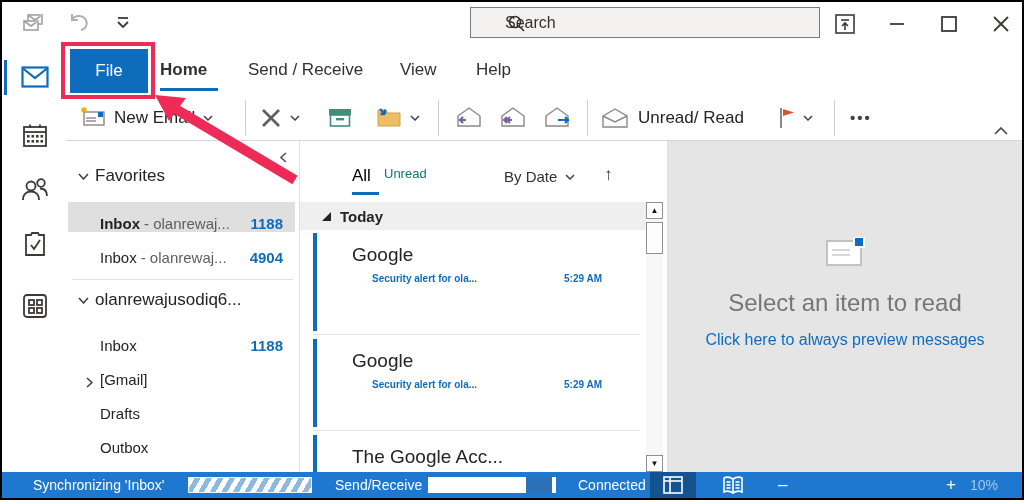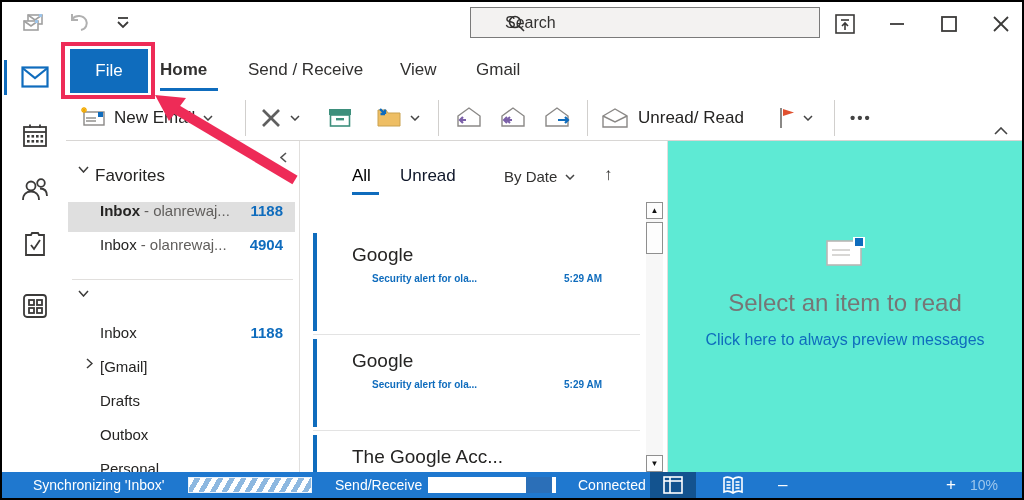--- a/index.html
+++ b/index.html
@@ -38,53 +38,53 @@
     border-bottom:1px solid #d8d6d4; z-index:1; }
   .titem { position:absolute; top:0; height:45px; display:flex; align-items:center; gap:8px; color:#252423; font-size:17px; }
   .vsep { position:absolute; top:5px; width:1px; height:36px; background:#d1cfcd; }
   .dots { font-size:15px; letter-spacing:2px; color:#444; font-weight:bold; }
   .collapse-ribbon { position:absolute; right:14px; top:26px; }
 
   
   .folderpane { position:absolute; left:64px; top:139px; width:234px; height:331px; background:#fff;
     border-right:1px solid #e1dfdd; overflow:hidden; z-index:1; }
   .fp-collapse { position:absolute; top:8px; right:8px; width:16px; height:16px; display:flex; align-items:center; justify-content:center; }
-  .fp-header { position:absolute; left:12px; display:flex; gap:6px; font-size:17px; color:#252423; }
-  .fp-row { position:absolute; left:2px; right:4px; height:30px; display:flex; align-items:flex-start;
+  .fp-header { position:absolute; left:12px; display:flex; align-items:center; gap:6px; font-size:17px; color:#252423; }
+  .fp-row { position:absolute; left:2px; right:4px; height:30px; display:flex; align-items:flex-end;
     padding-left:32px; padding-right:12px; font-size:15px; color:#252423; }
   .fp-row .cnt { margin-left:auto; color:#0f6cbd; font-weight:bold; }
   .fp-row.sel { background:#dfdfdf; }
   .fp-suffix { color:#605e5c; margin-left:4px; }
   .fp-div { position:absolute; left:6px; right:6px; height:1px; background:#e1dfdd; }
 
   
   .msglist { position:absolute; left:298px; top:139px; width:368px; height:331px; background:#fff;
     border-right:1px solid #e1dfdd; overflow:hidden; z-index:1; }
   .ml-all { position:absolute; left:52px; font-size:17px; color:#000000; }
   .ml-all-underline { position:absolute; left:52px; top:51px; width:27px; height:3px; background:#0f6cbd; }
-  .ml-unread { position:absolute; left:100px; font-size:17px; color:#0f172a; }
+  .ml-unread { position:absolute; left:84px; font-size:13px; color:#0f766e; }
   .ml-sort { position:absolute; left:204px; font-size:15px; color:#323130; display:flex; align-items:center; gap:8px; }
   .ml-sortdir { position:absolute; left:304px; font-size:17px; color:#323130; }
   .todaybar { position:absolute; left:0; top:61px; width:346px; height:28px; background:#efefef;
     display:flex; align-items:center; padding-left:40px; font-size:15px; font-weight:bold; color:#252423; }
   .todaybar svg { position:absolute; left:22px; top:10px; }
   .msg { position:absolute; left:0; width:346px; }
   .msg .ubar { position:absolute; left:13px; top:3px; bottom:3px; width:4px; background:#0f6cbd; }
   .msg .sender { position:absolute; left:52px; top:14px; font-size:19px; color:#252423; }
   .msg .line2 { position:absolute; left:52px; right:44px; top:43px; display:flex; font-size:10px; font-weight:bold; color:#0f6cbd;margin-left:20px; }
   .msg .time { margin-left:auto; }
   .msg-div { position:absolute; left:13px; width:327px; height:1px; background:#e3e3e3; }
   
   .sbar { position:absolute; left:346px; top:61px; width:17px; height:270px; background:#f7f7f7; }
   .sbtn { position:absolute; left:0; width:17px; height:17px; background:#fdfdfd; border:1px solid #8f8f8f;
     display:flex; align-items:center; justify-content:center; font-size:8px; color:#111; }
   .sthumb { position:absolute; left:0; top:20px; width:17px; height:32px; background:#fdfdfd; border:1px solid #8f8f8f; }
 
   
-  .readpane { position:absolute; left:666px; top:139px; width:354px; height:331px; background:#5eead4; z-index:1; }
+  .readpane { position:absolute; left:666px; top:139px; width:354px; height:331px; background:#e5e5e5; z-index:1; }
   .rp-icon { position:absolute; left:158px; top:96px; }
   .rp-title { position:absolute; left:0; width:100%; top:148px; text-align:center; font-size:24px; color:#767676; }
   .rp-link { position:absolute; left:0; width:100%; top:190px; text-align:center; font-size:16px; color:#0f6cbd; }
 
   
   .statusbar { position:absolute; left:0; right:0; top:470px; height:26px; background:#1f78cf; color:#fff;
     font-size:14px; z-index:4;text-align:center; }
   .sb-item { position:absolute; top:0; height:26px; display:flex; align-items:center; }
   .sb-stripe { position:absolute; left:186px; top:5px; width:124px; height:16px; border:1px solid #eaf2fa;
     background:repeating-linear-gradient(120deg, #ffffff 0 5px, #8db8e0 5px 10px); }
@@ -228,21 +228,21 @@
       </svg>
     </div>
   </div>
 
   <div class="tabsrow">
     <div class="filetab">File</div>
     <div class="rtab" style="left:94px; font-weight:bold;">Home</div>
     <div class="tab-underline"></div>
     <div class="rtab" style="left:182px">Send / Receive</div>
     <div class="rtab" style="left:334px">View</div>
-    <div class="rtab" style="left:410px">Gmail</div>
+    <div class="rtab" style="left:410px">Help</div>
   </div>
 
   <div class="toolbar">
     <div class="titem" style="left:14px">
       <svg width="26" height="22" viewBox="0 0 26 22">
         <g transform="translate(4,5)" fill="#fff" stroke="#8a8886" stroke-width="1.4">
           <rect x="0" y="0" width="20" height="13"></rect>
           <line x1="2" y1="9" x2="12" y2="9"></line>
             <line x1="2" y1="6" x2="12" y2="6"></line>
         </g>
@@ -368,20 +368,21 @@
       <span class="fp-suffix">- olanrewaj...</span>
       <span class="cnt">4904</span>
     </div>
 
     <div class="fp-div" style="top:138px"></div>
 
     <div class="fp-header" style="top:149px">
       <svg width="11" height="7" viewBox="0 0 11 7" fill="none" stroke="#3b3a39" stroke-width="1.5">
           <polyline points="1,1 5.5,6 10,1"></polyline>
         </svg>
+      <span>olanrewajusodiq6...</span>
     </div>
 
     <div class="fp-row" style="top:183px">
       <span>Inbox</span>
       <span class="cnt">1188</span>
     </div>
     <div class="fp-row" style="top:217px">
       <svg style="position:absolute; left:18px;" width="7" height="11" viewBox="0 0 7 11" fill="none" stroke="#3b3a39" stroke-width="1.5">
           <polyline points="1,1 6,5.5 1,10"></polyline>
         </svg>
@@ -403,20 +404,26 @@
     <div class="ml-all-underline"></div>
     <div class="ml-unread" style="top:25px">Unread</div>
     <div class="ml-sort" style="top:27px">
       <span>By Date</span>
       <svg width="10" height="6" viewBox="0 0 10 6" fill="none" stroke="#444" stroke-width="1.5">
           <polyline points="1,1 5,5 9,1"></polyline>
         </svg>
     </div>
     <div class="ml-sortdir" style="top:24px">↑</div>
 
+    <div class="todaybar">
+      <svg width="9" height="9" viewBox="0 0 9 9">
+        <polygon points="9,0 9,9 0,9" fill="#252423"></polygon>
+      </svg>
+      <span>Today</span>
+    </div>
 
     <div class="msg" style="top:89px; height:104px;">
       <div class="ubar"></div>
       <div class="sender">Google</div>
       <div class="line2">
         <span>Security alert for ola...</span>
         <span class="time">5:29 AM</span>
       </div>
     </div>
     <div class="msg-div" style="top:193px"></div>

